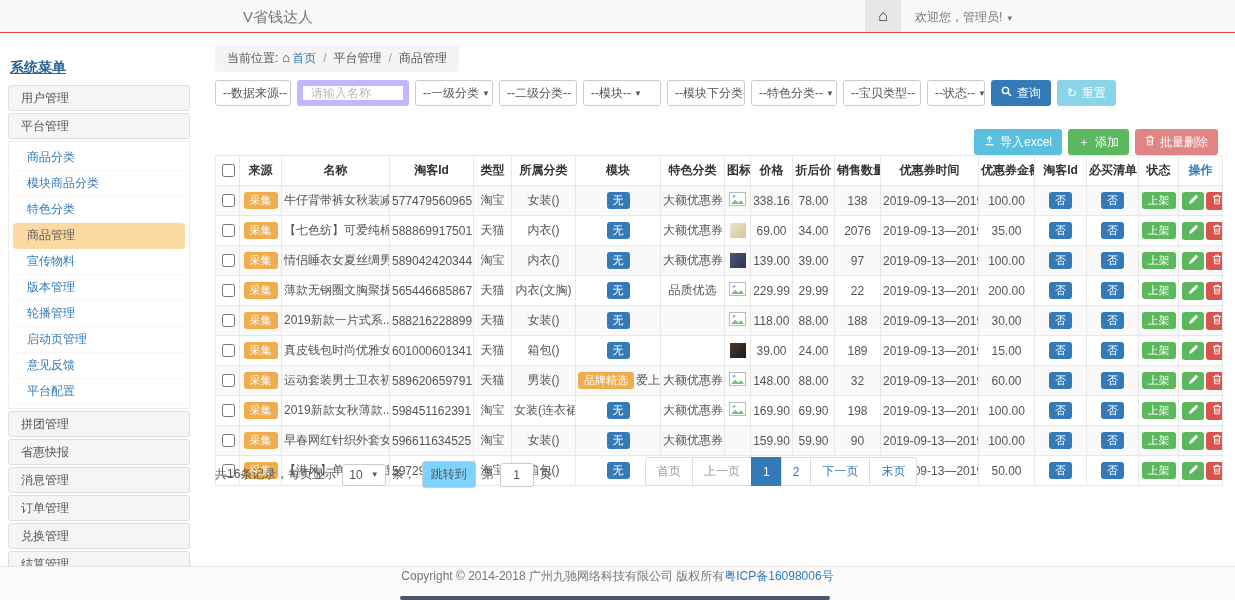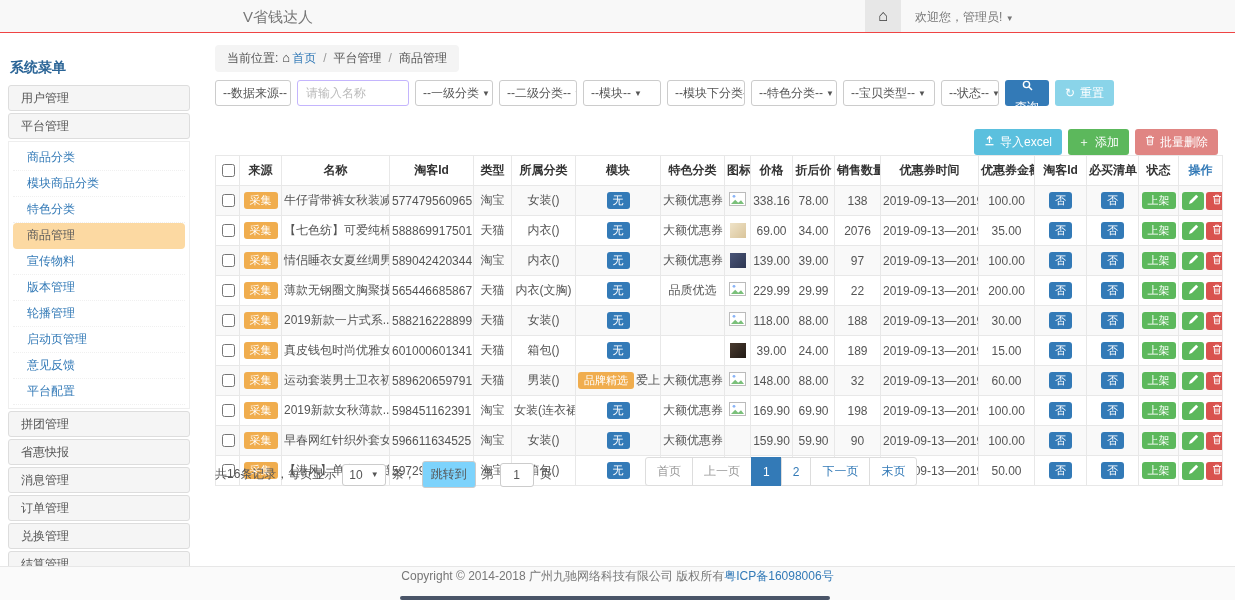--- a/index.html
+++ b/index.html
@@ -6,38 +6,38 @@
   body { margin:0; width:1235px; height:600px; position:relative; overflow:hidden; background:#fff;
          font-family:"Liberation Sans","DejaVu Sans",sans-serif; font-size:12px; color:#555; }
   
   .topbar { position:absolute; top:0; left:0; width:1235px; height:33px; background:#f8f8f8; border-bottom:1px solid #ef4444; }
   .topbar-title { position:absolute; left:243px; top:8px; font-size:15px; color:#777; }
   .home-btn { position:absolute; left:865px; top:0; width:36px; height:32px; background:#e7e7e7; text-align:center; line-height:32px; color:#333; font-size:16px; cursor:pointer; }
   .welcome { position:absolute; left:915px; top:9px; color:#777; cursor:pointer; }
   .caret-sm { font-size:8px; color:#777; }
   
   .sidebar { position:absolute; left:8px; top:55px; width:182px; height:511px; overflow:hidden; }
-  .sidebar-title { color:#2a6496; font-size:14px; font-weight:bold; height:30px; padding:4px 2px; }
+  .sidebar-title { color:#2a6496; font-size:14px; font-weight:bold; height:30px; padding:4px 2px;text-decoration:underline; }
   .menu-group { height:26px; line-height:24px; background:#f5f5f5; border:1px solid #ddd; border-radius:3px; padding-left:12px; margin-bottom:2px; color:#555; cursor:pointer; }
   .submenu { background:#fff; border:1px solid #eee; margin-bottom:2px; padding:3px 4px; }
   .submenu-item { height:26px; line-height:25px; padding-left:14px; color:#337ab7; border-bottom:1px dotted #f0f0f0; cursor:pointer; white-space:nowrap; }
   .submenu-item.active { background:#fcd9a2; border-radius:4px; color:#5a5a5a; border-bottom-color:transparent; }
   
   .content { position:absolute; left:215px; top:45px; width:1007px; }
   .breadcrumb { display:inline-block; background:#f4f4f4; border-radius:4px; padding:5px 12px; color:#555; }
   .breadcrumb .home-glyph { color:#333; font-size:13px; margin:0 2px 0 4px; }
   .breadcrumb a { color:#337ab7; text-decoration:none; cursor:pointer; }
   .crumb-sep { color:#999; margin:0 7px; }
   .filter-row { position:absolute; top:35px; left:0; display:flex; gap:6px; align-items:center; }
   .fselect { height:26px; border:1px solid #ccc; border-radius:3px; background:#fff; padding:8px 7px; display:flex; justify-content:flex-start; align-items:center; color:#555; cursor:pointer; white-space:nowrap; overflow:hidden; }
   .fselect .caret { font-size:8px; color:#555; margin-left:3px; }
-  .finput { height:26px; border:1px solid #c4b5fd; border-radius:3px; padding:0 8px; width:112px; font-size:12px; color:#555; }
+  .finput { height:26px; border:6px solid #c4b5fd; border-radius:3px; padding:0 8px; width:112px; font-size:12px; color:#555; }
   .finput::placeholder { color:#bbb; }
   .btn { display:inline-flex; align-items:center; gap:5px; height:26px; padding:0 10px; border:none; border-radius:3px; color:#fff; font-size:12px; cursor:pointer; white-space:nowrap; }
-  .btn-primary { background:#337ab7;flex-direction:column; }
+  .btn-primary { background:#337ab7; }
   .btn-info { background:#5bc0de; }
   .btn-info-soft { background:#8ad4e9; }
   .btn-success { background:#5cb85c; }
   .btn-danger-soft { background:#e08583; }
   .toolbar { position:absolute; top:84px; right:4px; display:flex; gap:6px; }
   
   .goods-table { position:absolute; top:110px; left:0; width:1007px; border-collapse:collapse; table-layout:fixed; background:#fff; }
   .goods-table th, .goods-table td { border:1px solid #e8e8e8; text-align:center; padding:5px 2px; font-size:12px; height:27px; overflow:hidden; white-space:nowrap; }
   .goods-table th { color:#333; font-weight:bold; background:#fff; }
   .goods-table th.op-col { color:#337ab7; }
@@ -132,21 +132,21 @@
           <span>--模块--</span>
           <span class="caret">▼</span>
         </div>
         <div class="fselect" style="width: 78px;">
           <span>--模块下分类--</span>
         </div>
         <div class="fselect" style="width: 86px;">
           <span>--特色分类--</span>
           <span class="caret">▼</span>
         </div>
-        <div class="fselect" style="width: 92px;">
+        <div class="fselect" style="width: 78px;">
           <span>--宝贝类型--</span>
           <span class="caret">▼</span>
         </div>
         <div class="fselect" style="width: 58px;">
           <span>--状态--</span>
           <span class="caret">▼</span>
         </div>
       </span>
     <button class="btn btn-primary">
       <span><svg width="11" height="11" viewBox="0 0 11 11">

